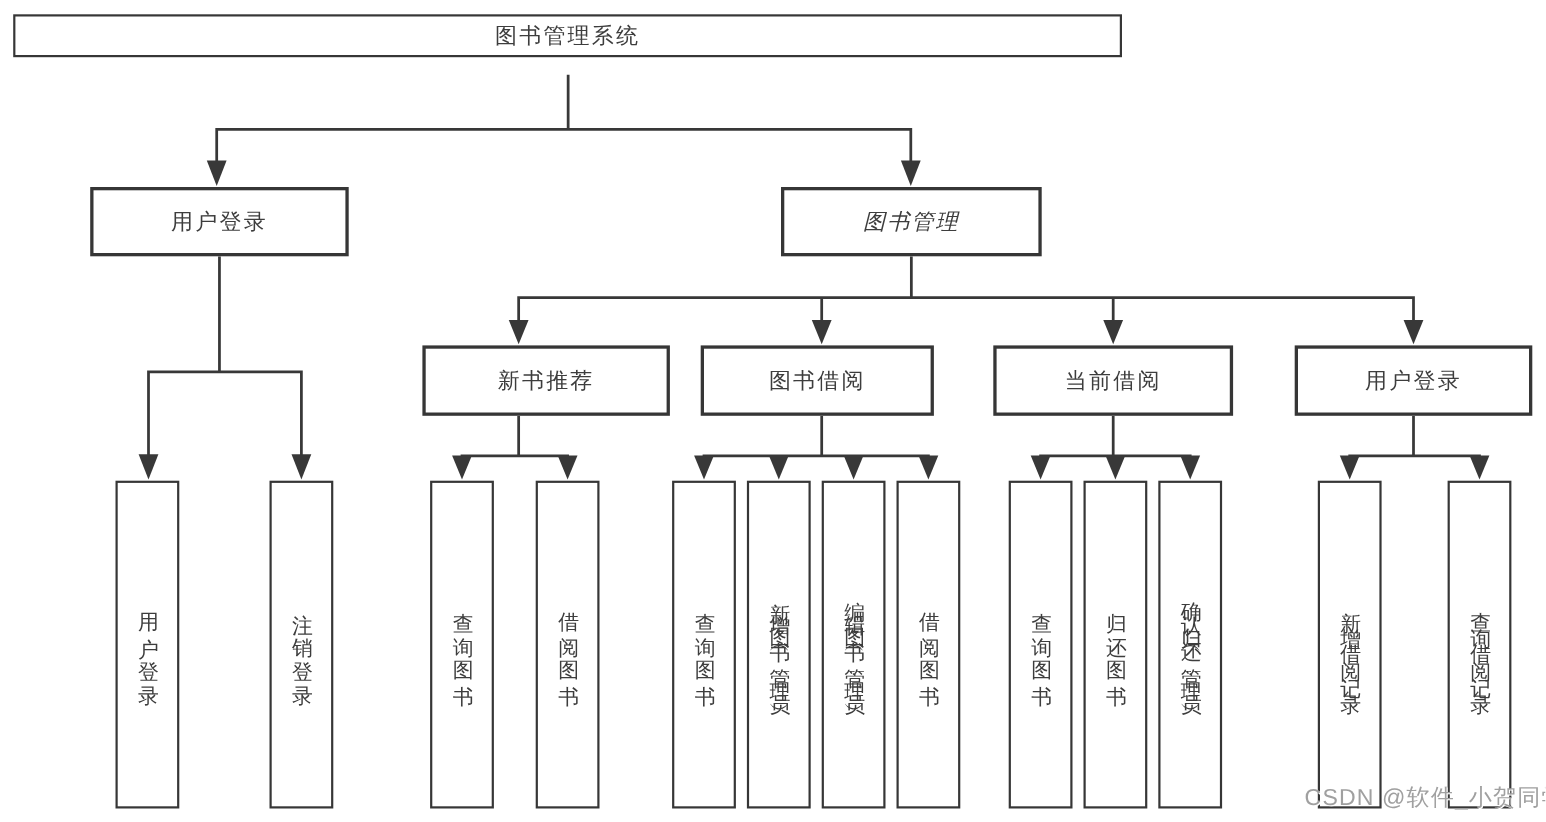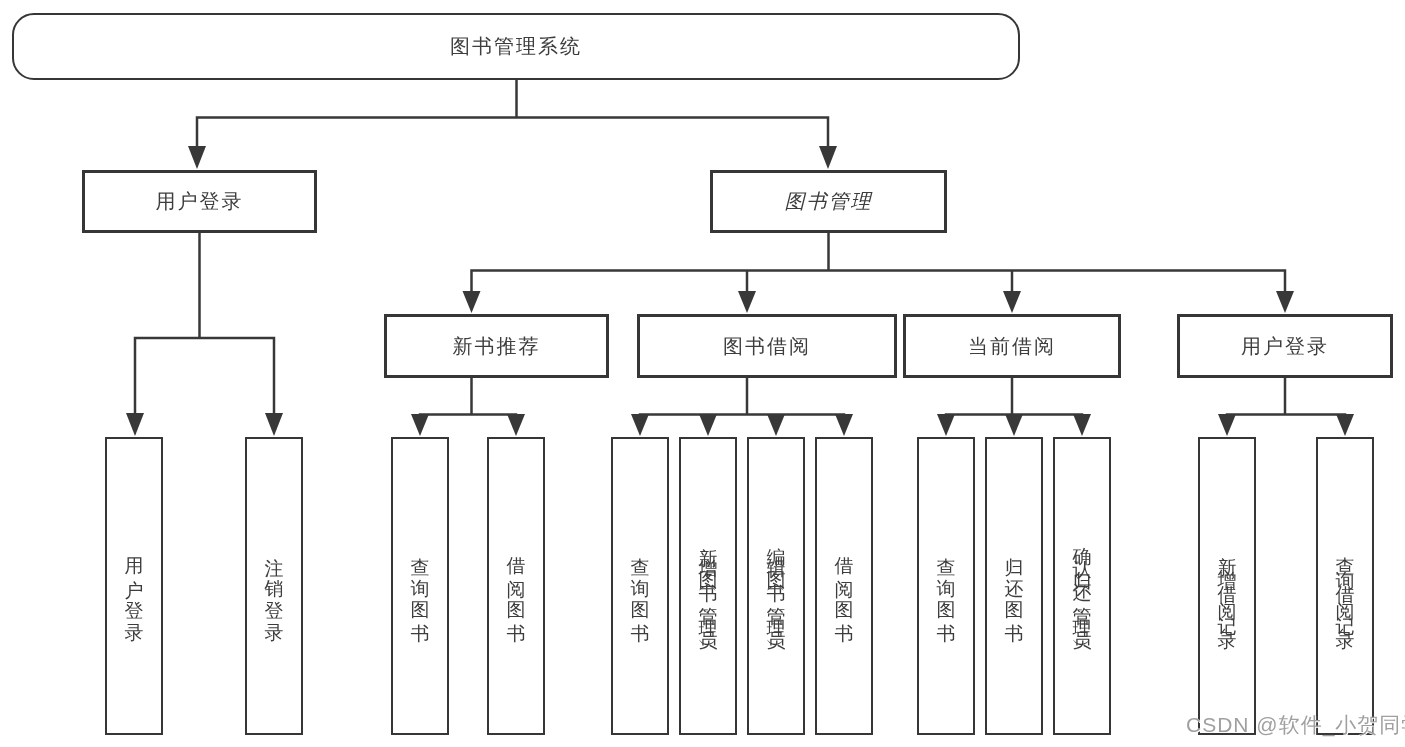--- a/index.html
+++ b/index.html
@@ -25,26 +25,26 @@
     display: flex;
     align-items: center;
     justify-content: center;
     z-index: 2;
   }
   .h-label {
     font-size: 20px;
     letter-spacing: 2px;
     white-space: nowrap;
   }
-  .root-node   { left: 12px;  top: 13px;  width: 1008px; height: 67px; border-width: 2.5px; border-radius: 22px; }
+  .root-node   { left: 12px;  top: 13px;  width: 1008px; height: 39px; border-width: 2.5px; }
   .lv2-a       { left: 82px;  top: 170px; width: 235px;  height: 63px; }
   .lv2-b       { left: 710px; top: 170px; width: 237px;  height: 63px; font-style: italic; }
   .lv3         { top: 314px; height: 64px; }
   .lv3-1 { left: 384px;  width: 225px; }
-  .lv3-2 { left: 637px;  width: 260px; }
+  .lv3-2 { left: 637px;  width: 212px; }
   .lv3-3 { left: 903px;  width: 218px; justify-content: center; }
   .lv3-4 { left: 1177px; width: 216px; }
   .leaf {
     top: 437px;
     width: 58px;
     height: 298px;
     border-width: 2.5px;
   }
   .vtext {
     writing-mode: vertical-rl;

